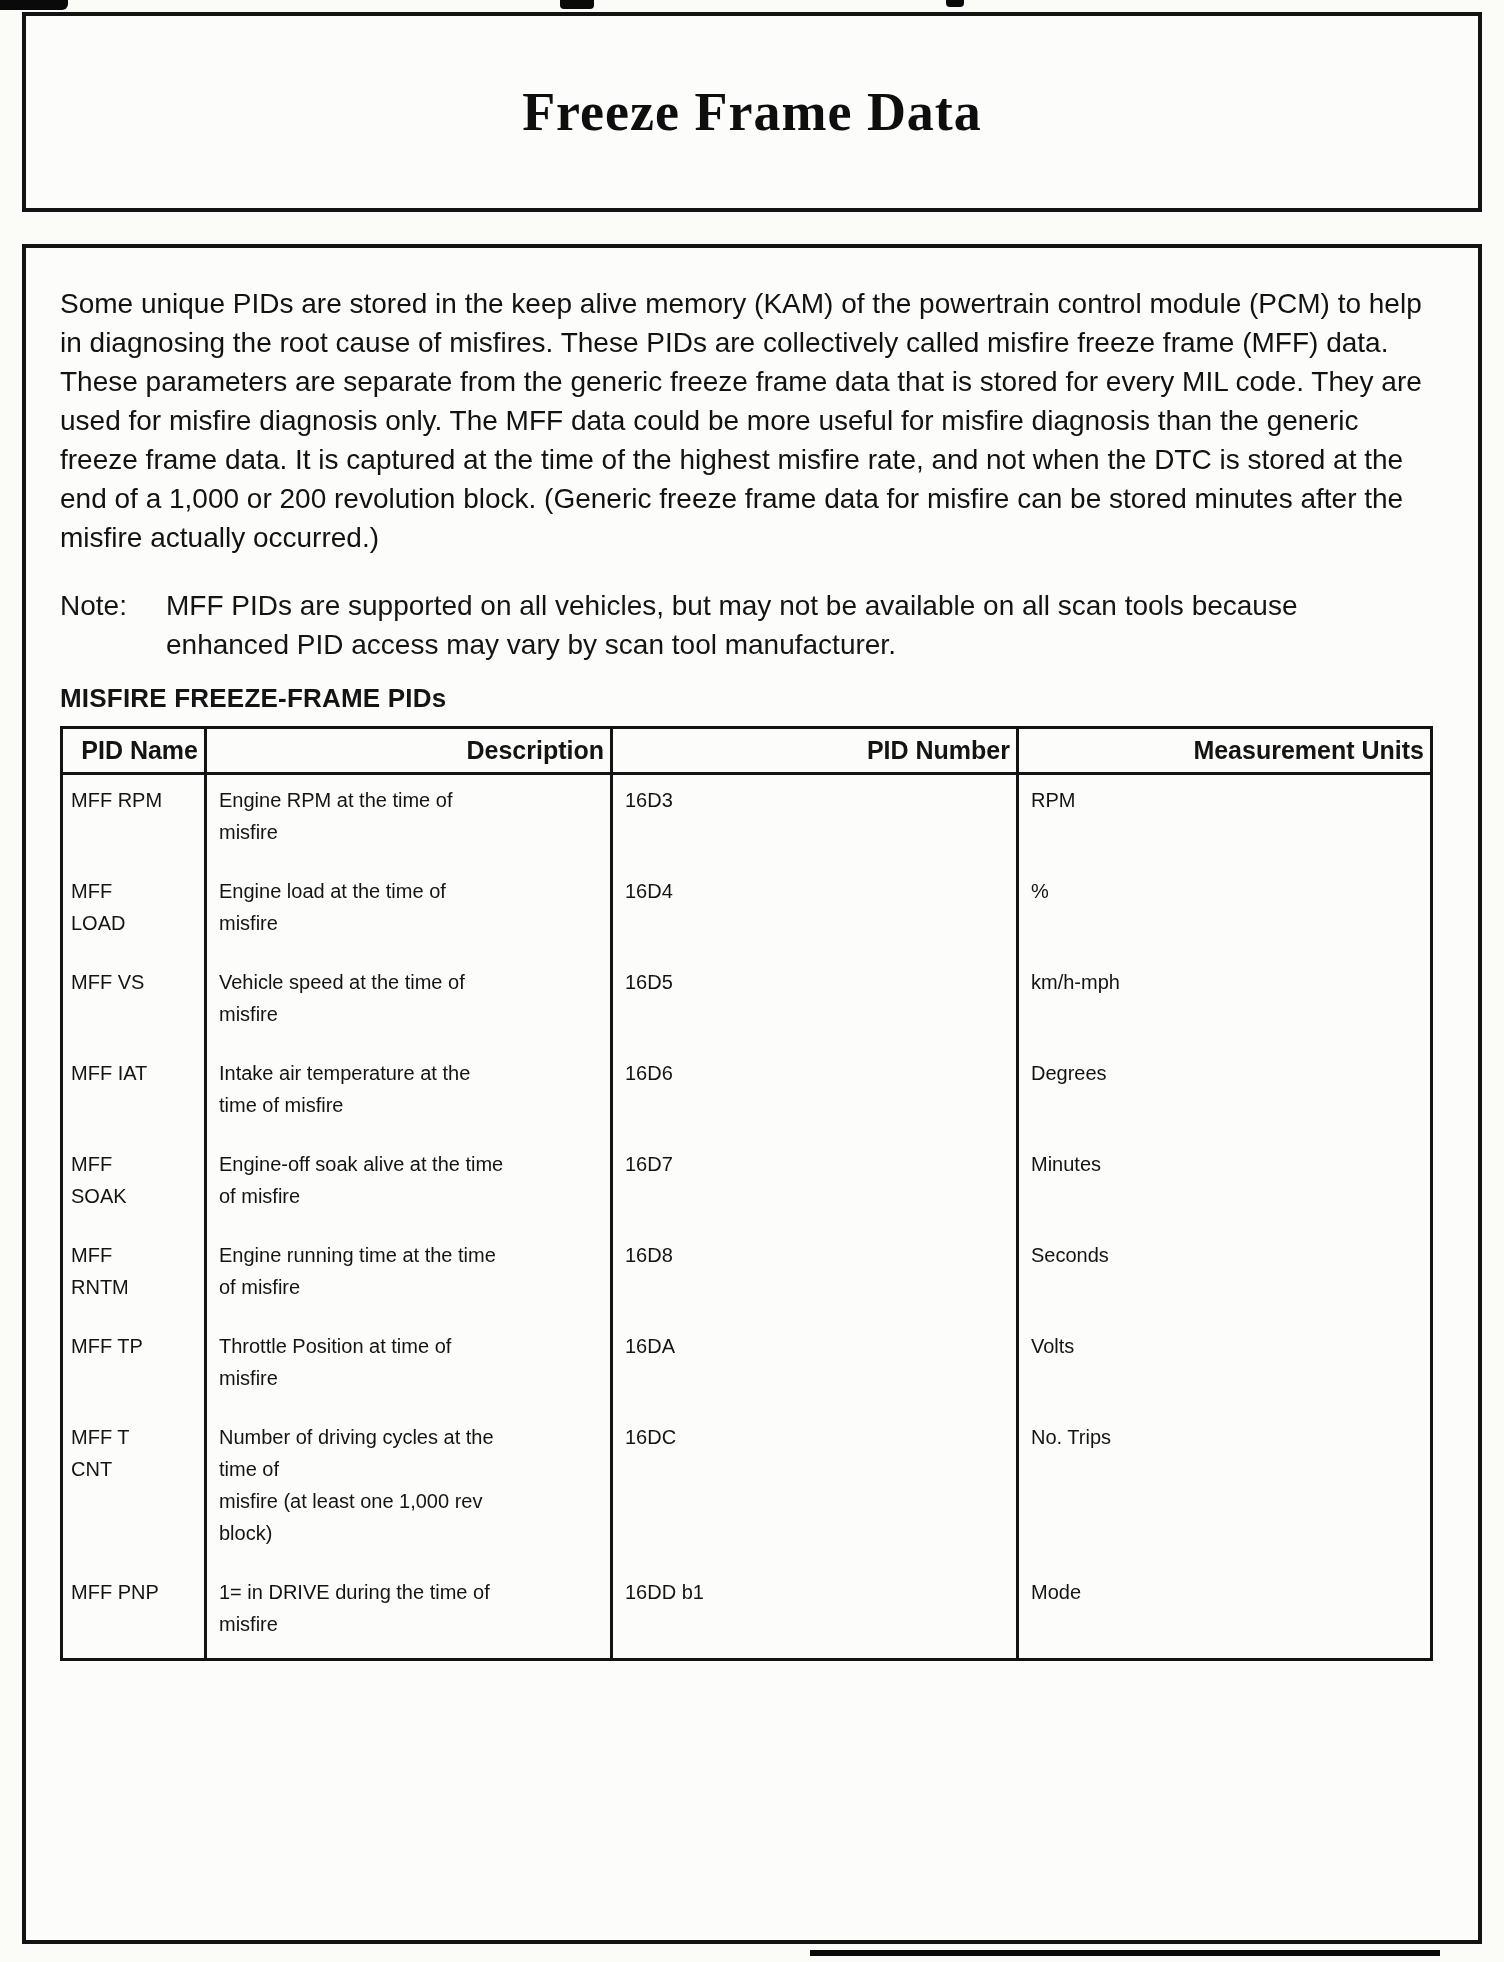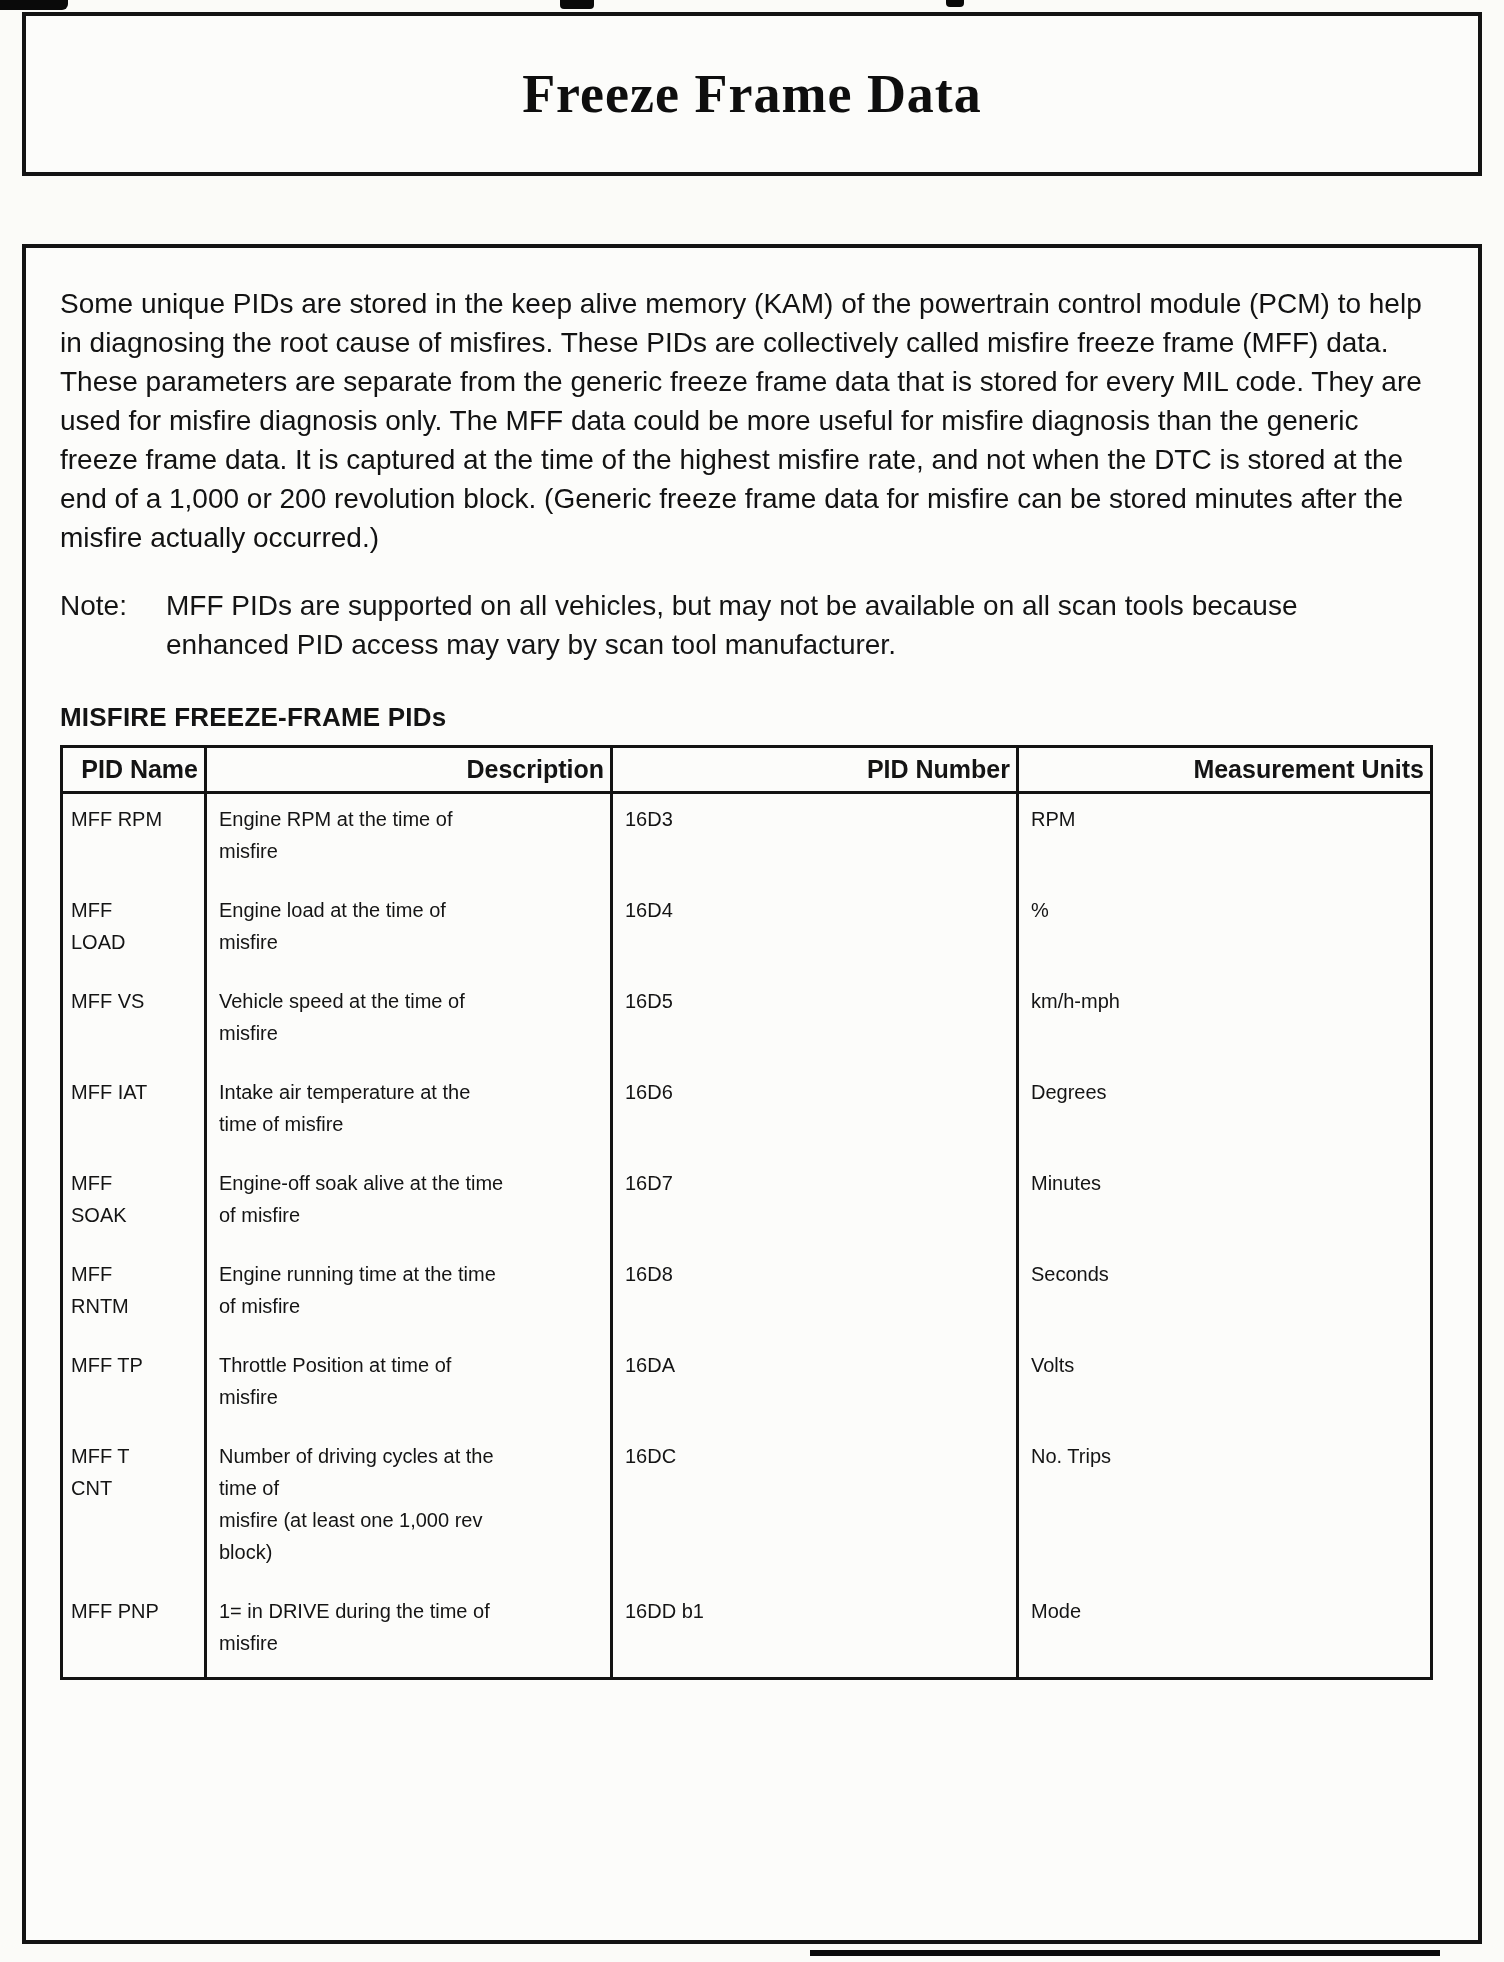--- a/index.html
+++ b/index.html
@@ -16,21 +16,21 @@
   
   .artifact { position: absolute; background: #0a0a0a; }
   .artifact.a1 { left: 0;    top: 0;    width: 68px;  height: 10px; border-radius: 0 0 6px 0; }
   .artifact.a2 { left: 560px; top: 0;   width: 34px;  height: 9px;  border-radius: 0 0 4px 4px; }
   .artifact.a3 { left: 946px; top: 0;   width: 18px;  height: 7px;  border-radius: 0 0 4px 4px; }
   .artifact.a4 { left: 810px; top: 1950px; width: 630px; height: 6px; }
 
   .title-box {
     position: absolute;
     left: 22px; top: 12px;
-    width: 1460px; height: 164px;
+    width: 1460px; height: 200px;
     border: 4px solid #131313;
     background: #fcfcfa;
     display: flex; align-items: center; justify-content: center;
   }
   .page-title {
     font-family: "Liberation Serif", serif;
     font-weight: bold;
     font-size: 54px;
     letter-spacing: 1px;
     color: #0e0e0e;
@@ -55,21 +55,21 @@
   .note {
     display: flex;
     margin-top: 29px;
     font-size: 28px;
     line-height: 39px;
   }
   .note-label { width: 106px; flex: none; }
   .note-text  { max-width: 1190px; }
 
   .table-heading {
-    margin-top: 38px;
+    margin-top: 19px;
     font-size: 26px;
     font-weight: bold;
     letter-spacing: 0.2px;
   }
 
   table.pid-table {
     margin-top: 12px;
     border-collapse: collapse;
     border: 3px solid #131313;
     width: 1370px;

